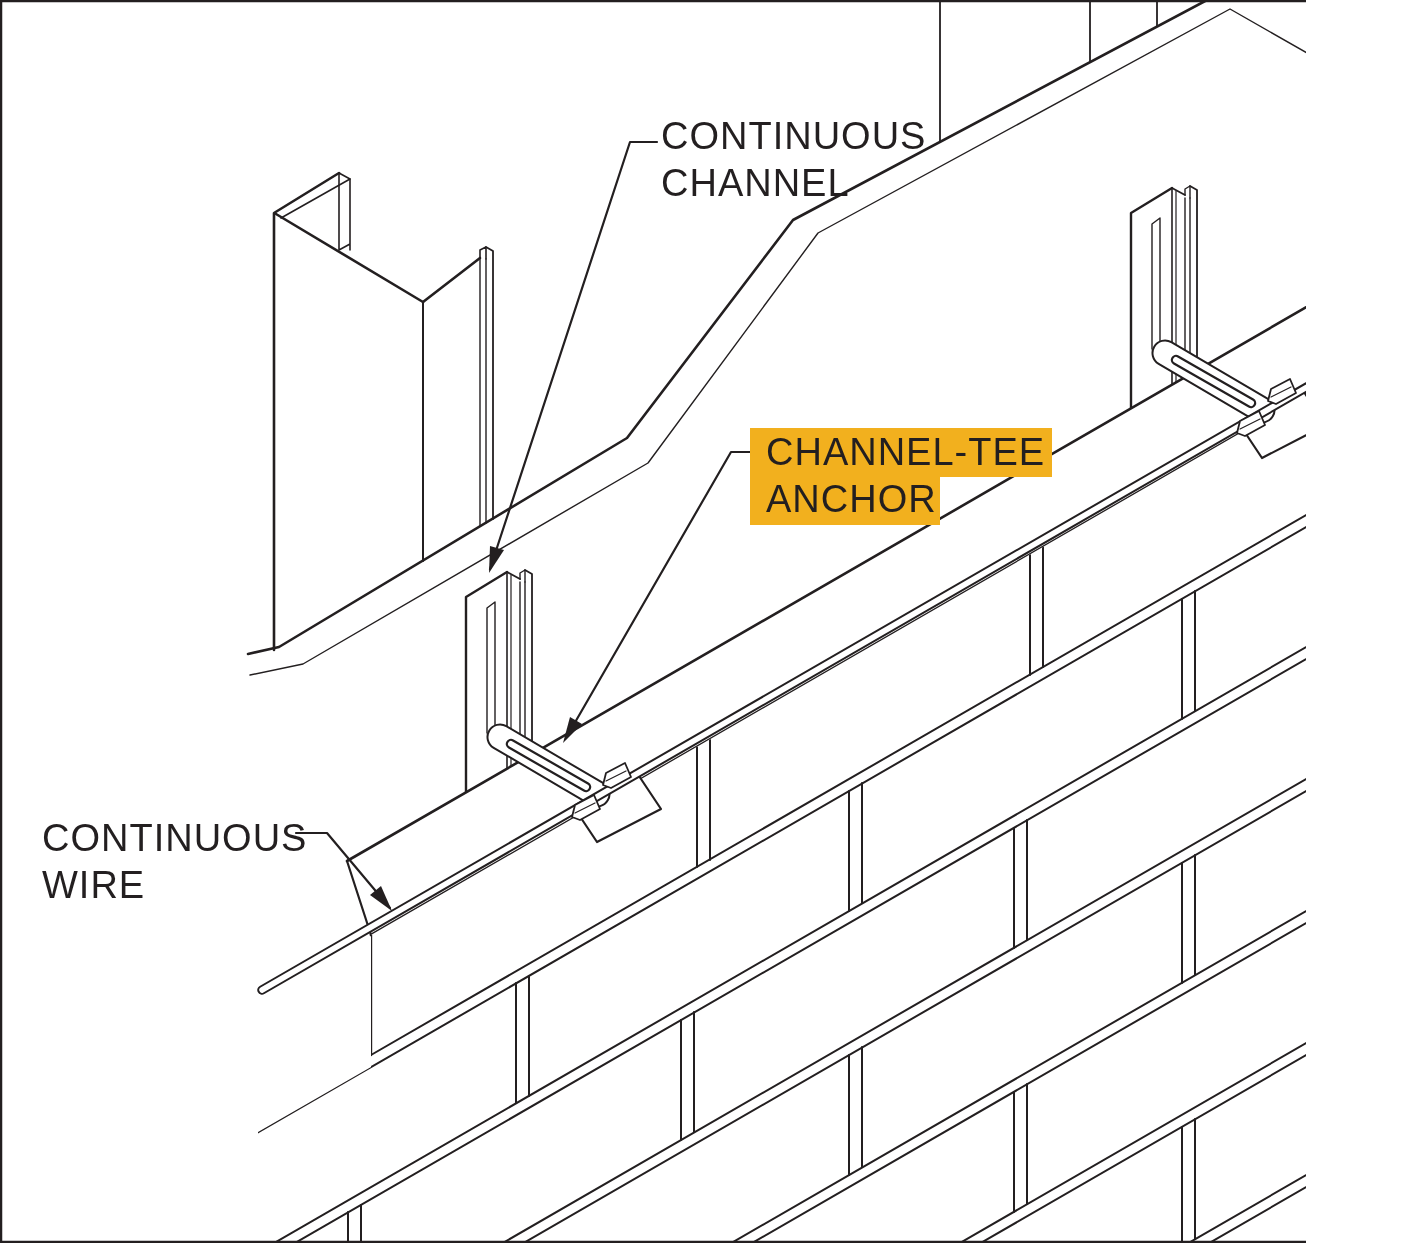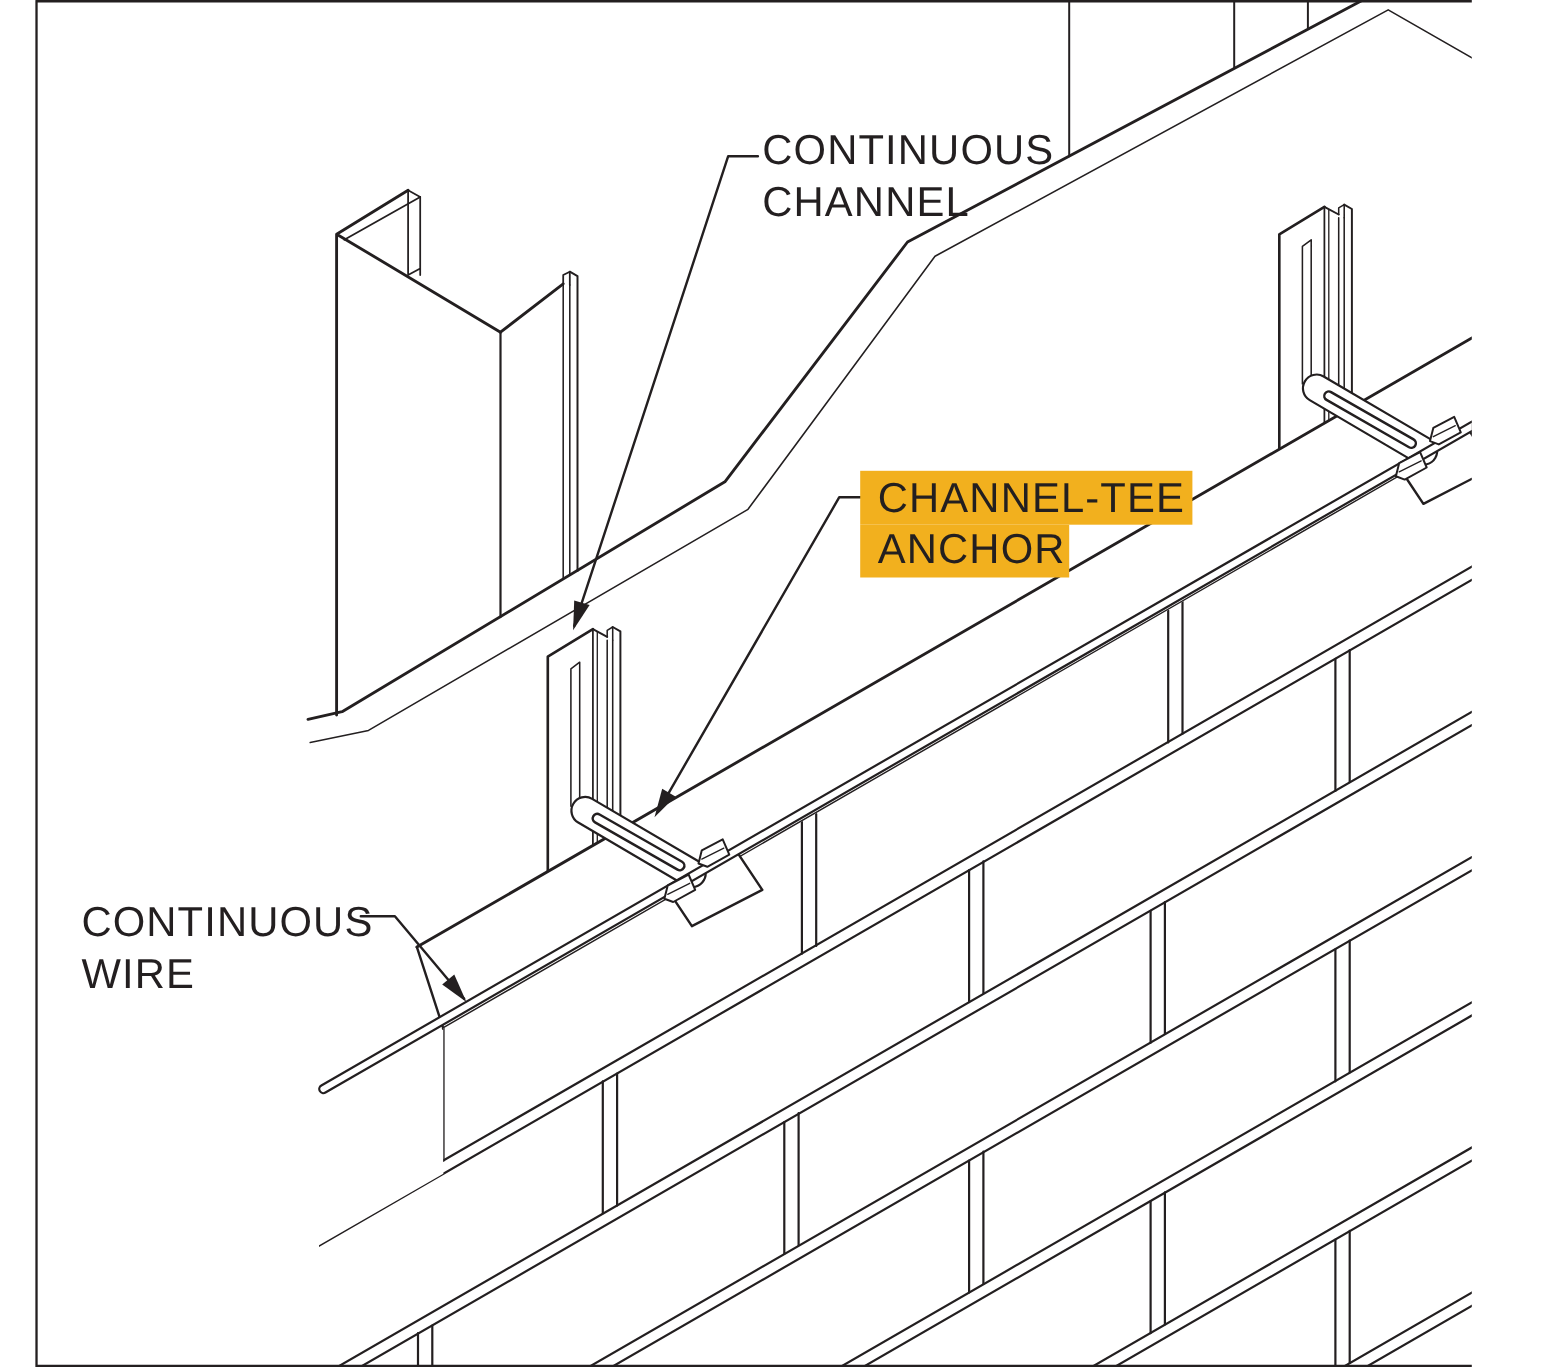--- a/index.html
+++ b/index.html
@@ -1,17 +1,17 @@
 <!DOCTYPE html>
 <html><head>
 <meta charset="utf-8">
 <style>
   html,body{margin:0;padding:0;background:#ffffff;}
   #stage{position:relative;width:1306px;height:1243px;background:#ffffff;overflow:hidden;
-         font-family:"Liberation Sans", sans-serif;margin-left:32px;}
+         font-family:"Liberation Sans", sans-serif;}
   svg{position:absolute;left:0;top:0;}
   .ln{stroke:#231F20;fill:none;stroke-linecap:round;stroke-linejoin:round;}
   .fillw{fill:#ffffff;}
   text{fill:#231F20;font-family:"Liberation Sans", sans-serif;font-size:38px;letter-spacing:1px;}
 </style>
 </head>
 <body>
 
 <div id="stage">
 <svg width="1405" height="1243" viewBox="0 0 1405 1243">

